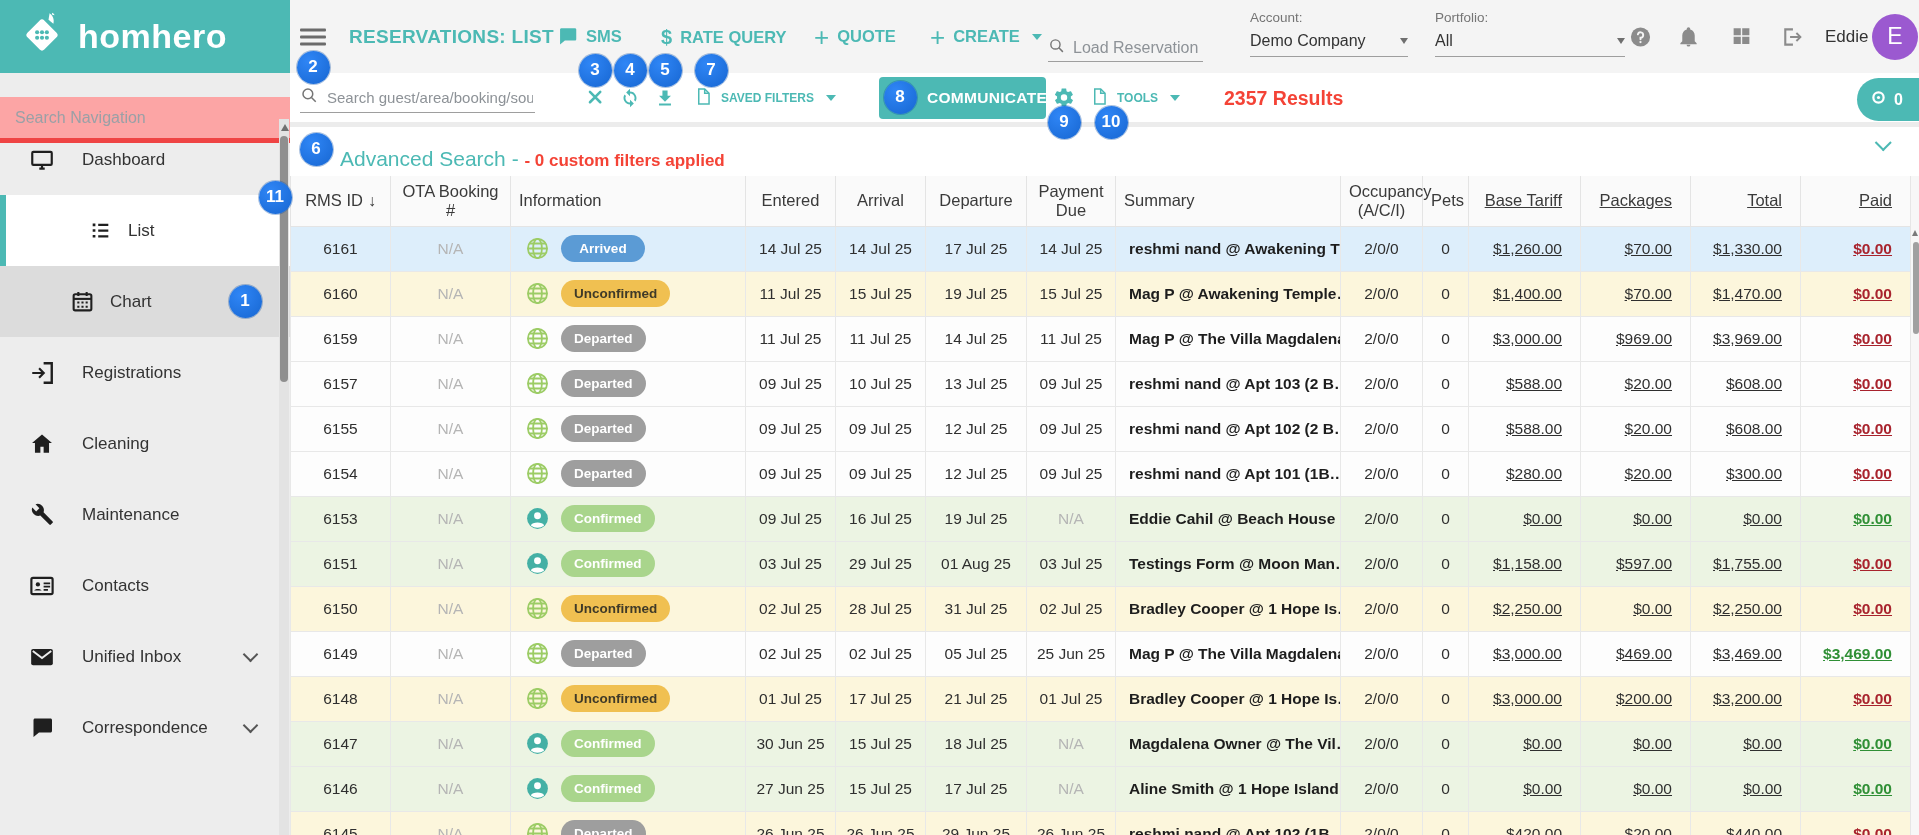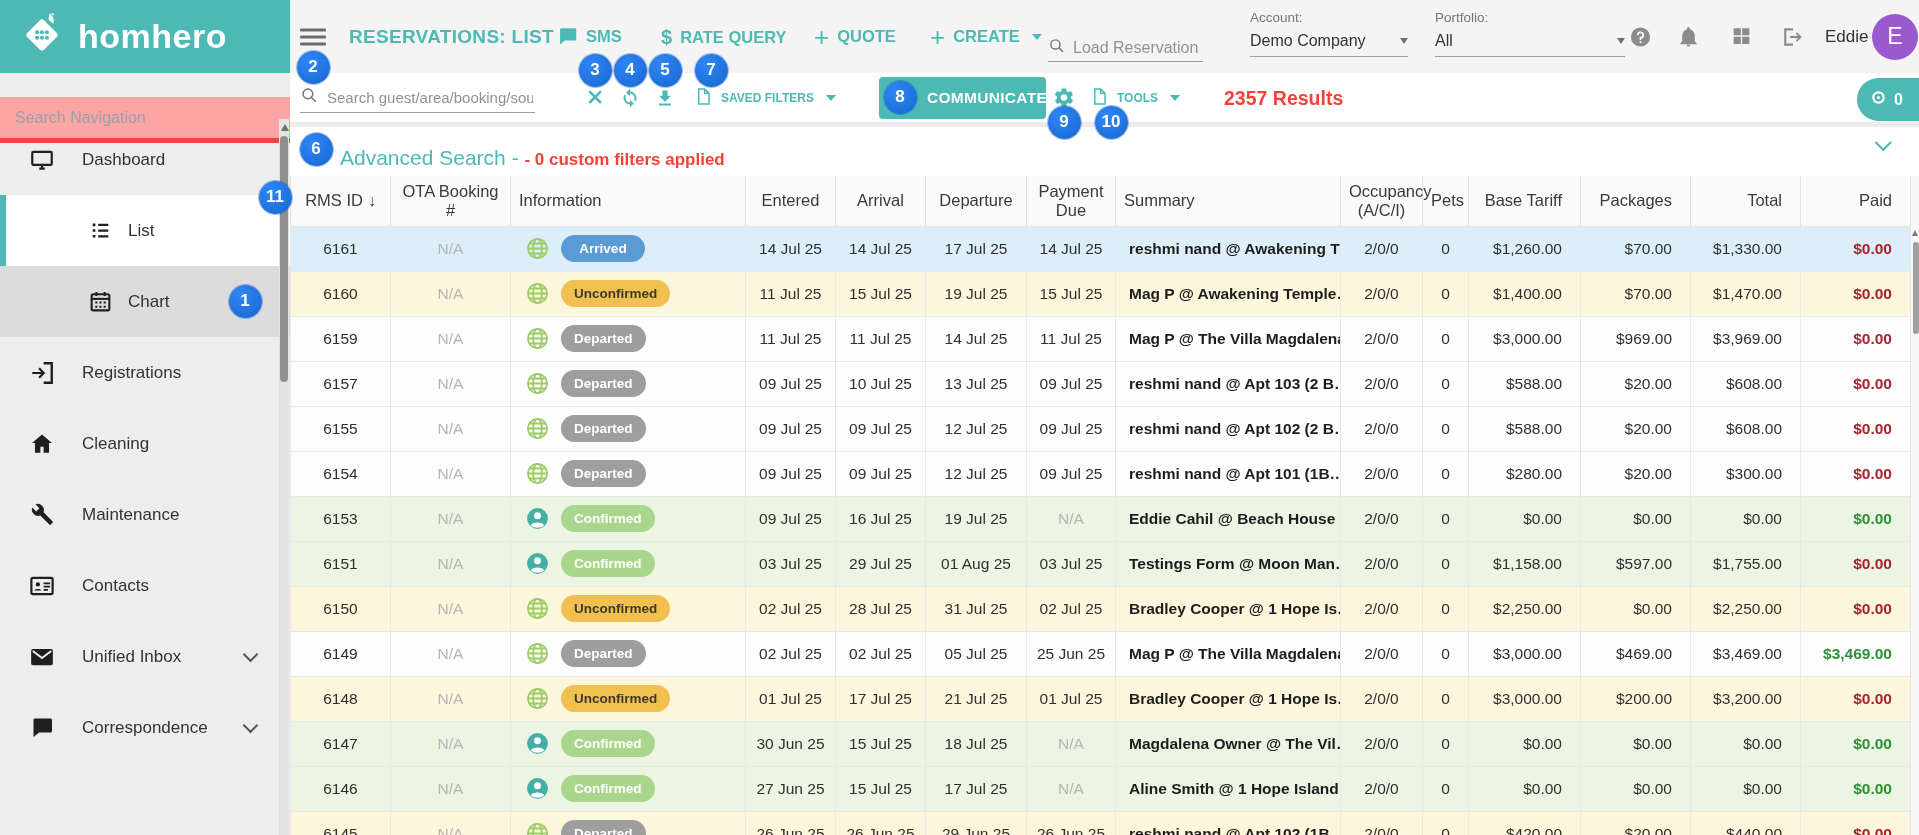--- a/index.html
+++ b/index.html
@@ -10,21 +10,21 @@
   #sidebar{position:absolute;left:0;top:0;width:290px;height:835px;background:#ededed;}
   #logo{position:absolute;left:0;top:0;width:290px;height:73px;background:var(--teal);display:flex;align-items:center;padding-left:16px;}
   #logo .logo-text{color:#fff;font-size:34px;font-weight:600;letter-spacing:.5px;margin-left:10px;}
   #side-search{position:absolute;left:0;top:73px;width:290px;height:46px;background:#fca5a5;border-bottom:5px solid #ef4444;display:flex;align-items:center;margin-top:24px;}
   #side-search input{border:none;outline:none;background:transparent;font-size:16px;color:#666;margin-left:13px;width:240px;font-family:inherit;}
   #side-search input::placeholder{color:#9aa0a6;}
   #nav{position:absolute;left:0;top:124px;width:290px;}
   .nav-item{position:relative;height:71px;display:flex;align-items:center;padding-left:28px;cursor:pointer;}
   .nav-item .nicon{width:28px;height:28px;color:#1f1f1f;flex:0 0 28px;display:flex;align-items:center;justify-content:center;}
   .nav-item .nlabel{margin-left:26px;font-size:17px;color:#333;}
-  .nav-item.sub{padding-left:86px;}
+  .nav-item.sub{padding-left:68px;}
   .nav-item.sub .nlabel{margin-left:14px;}
   .nav-item.bg-mid{background:#dcdcdc;}
   .nav-item.active{background:#ffffff;border-left:6px solid var(--teal);padding-left:80px;}
   .chev{position:absolute;right:34px;width:11px;height:11px;border-right:2px solid #555;border-bottom:2px solid #555;}
   .chev.up{transform:rotate(-135deg);top:34px;}
   .chev.down{transform:rotate(45deg);top:28px;}
   
   #side-sb-track{position:absolute;left:279px;top:119px;width:10px;height:716px;background:#e3e3e3;}
   #side-sb-arrow{position:absolute;left:281px;top:124px;width:0;height:0;border-left:4px solid transparent;border-right:4px solid transparent;border-bottom:7px solid #6f6f6f;}
   #side-sb-thumb{position:absolute;left:280px;top:136px;width:8px;height:246px;background:#8f8f8f;border-radius:4px;}
@@ -53,32 +53,32 @@
 
   
   #toolbar{position:absolute;left:290px;top:73px;width:1629px;height:49px;background:#fff;}
   .tb-icon{color:var(--teal);width:22px;height:22px;cursor:pointer;display:flex;align-items:center;justify-content:center;}
   #communicate-btn{left:589px;height:42px;width:167px;background:var(--teal);border:none;border-radius:4px;color:#fff;font-weight:700;font-size:15.5px;letter-spacing:.3px;padding-left:48px;cursor:pointer;font-family:inherit;}
   #results-count{left:934px;color:var(--results-red);font-size:19.5px;font-weight:700;white-space:nowrap;}
   .tb-label{display:flex;align-items:center;gap:8px;color:var(--teal);font-size:12px;font-weight:700;white-space:nowrap;cursor:pointer;}
   #count-chip{position:absolute;right:0;top:78px;height:43px;width:62px;background:var(--teal);border-radius:22px 0 0 22px;display:flex;align-items:center;gap:6px;padding-left:12px;color:#fff;font-weight:700;font-size:16px;z-index:30;cursor:pointer;}
 
   
-  #adv-row{position:absolute;left:290px;top:127px;width:1629px;height:64px;background:#fff;border-bottom:3px solid #c2410c;}
+  #adv-row{position:absolute;left:290px;top:127px;width:1629px;height:64px;background:#fff;border-bottom:1px solid #c2410c;}
   #adv-label{left:50px;color:var(--teal);font-size:21px;white-space:nowrap;cursor:pointer;}
   #adv-filters{color:var(--results-red);font-size:17px;font-weight:700;}
   #adv-chevron{right:34px;width:12px;height:12px;border-right:2.5px solid var(--teal);border-bottom:2.5px solid var(--teal);transform:rotate(45deg) translateY(-50%);top:14px;cursor:pointer;}
 
   
   #table-wrap{position:absolute;left:290px;top:176px;width:1629px;height:659px;background:#fff;overflow:hidden;}
   table{border-collapse:collapse;table-layout:fixed;width:1620px;}
   th{height:50px;background:#fafafa;border:1px solid #e4e4e4;border-top:none;font-weight:400;font-size:16.5px;color:#3a3a3a;padding:0 8px;line-height:1.15;cursor:pointer;}
   td{height:45px;border:1px solid #e8e8e8;font-size:15.5px;color:#2f2f2f;padding:0 8px;white-space:nowrap;overflow:hidden;}
   th.left,td.left{text-align:left;}
-  th.right,td.right{text-align:right;padding-right:18px;}
+  th.right,td.right{text-align:right;padding-right:18px;text-decoration:underline;}
   th.center,td.center{text-align:center;}
   td.na{color:#b5b5b5;}
   td.summary{font-weight:700;color:#1d1d1d;padding-left:13px;}
   td.info-cell{padding-left:14px;}
   .info-flex{display:flex;align-items:center;gap:11px;}
   .pill{display:inline-flex;align-items:center;justify-content:center;height:27px;min-width:84px;padding:0 13px;border-radius:14px;font-size:13.5px;font-weight:700;color:#fff;}
   .pill.arrived{background:var(--status-arrived);}
   .pill.unconfirmed{background:var(--status-unconfirmed);color:#3f3a28;}
   .pill.departed{background:var(--status-departed);}
   .pill.confirmed{background:var(--status-confirmed);}

